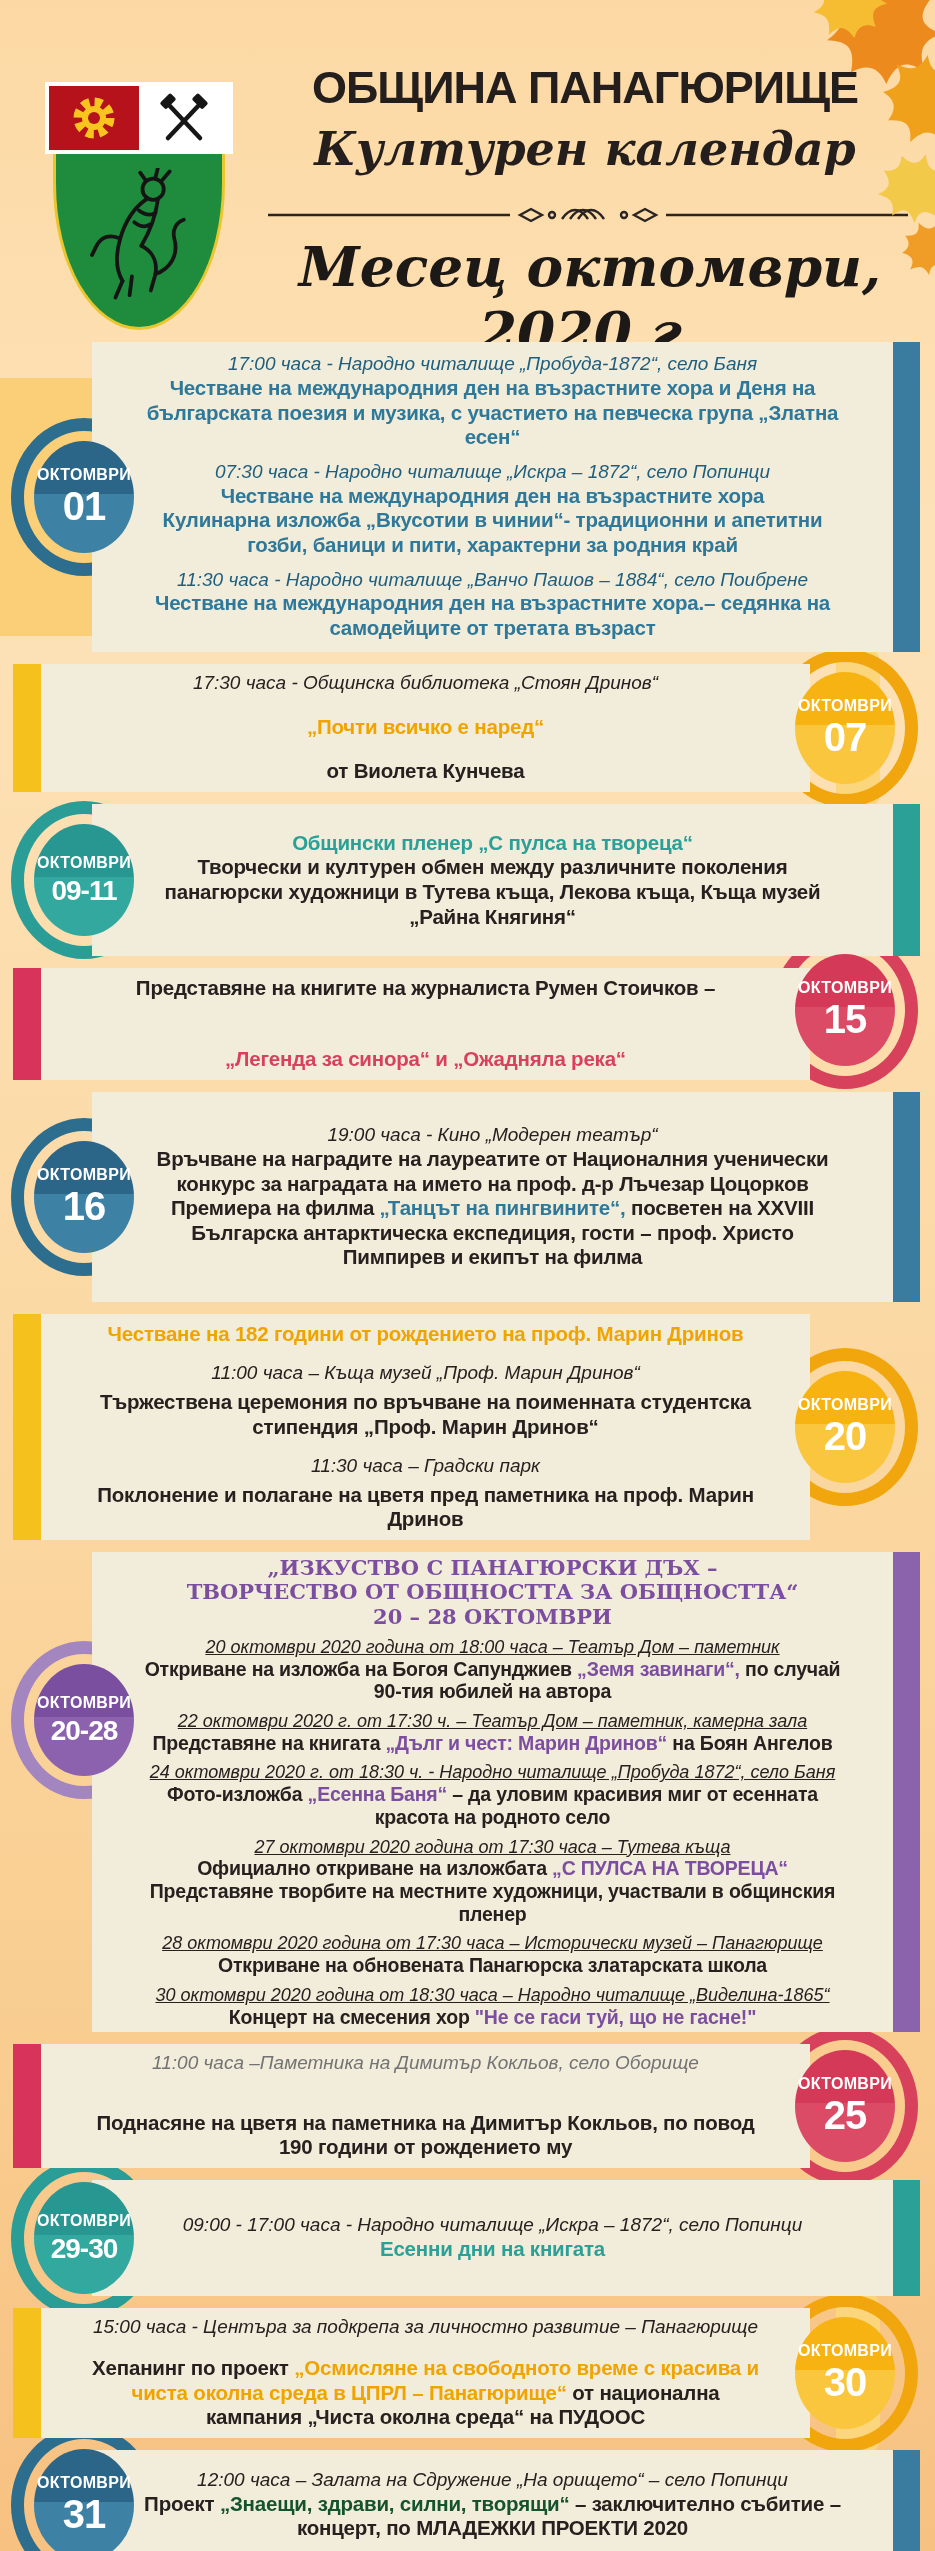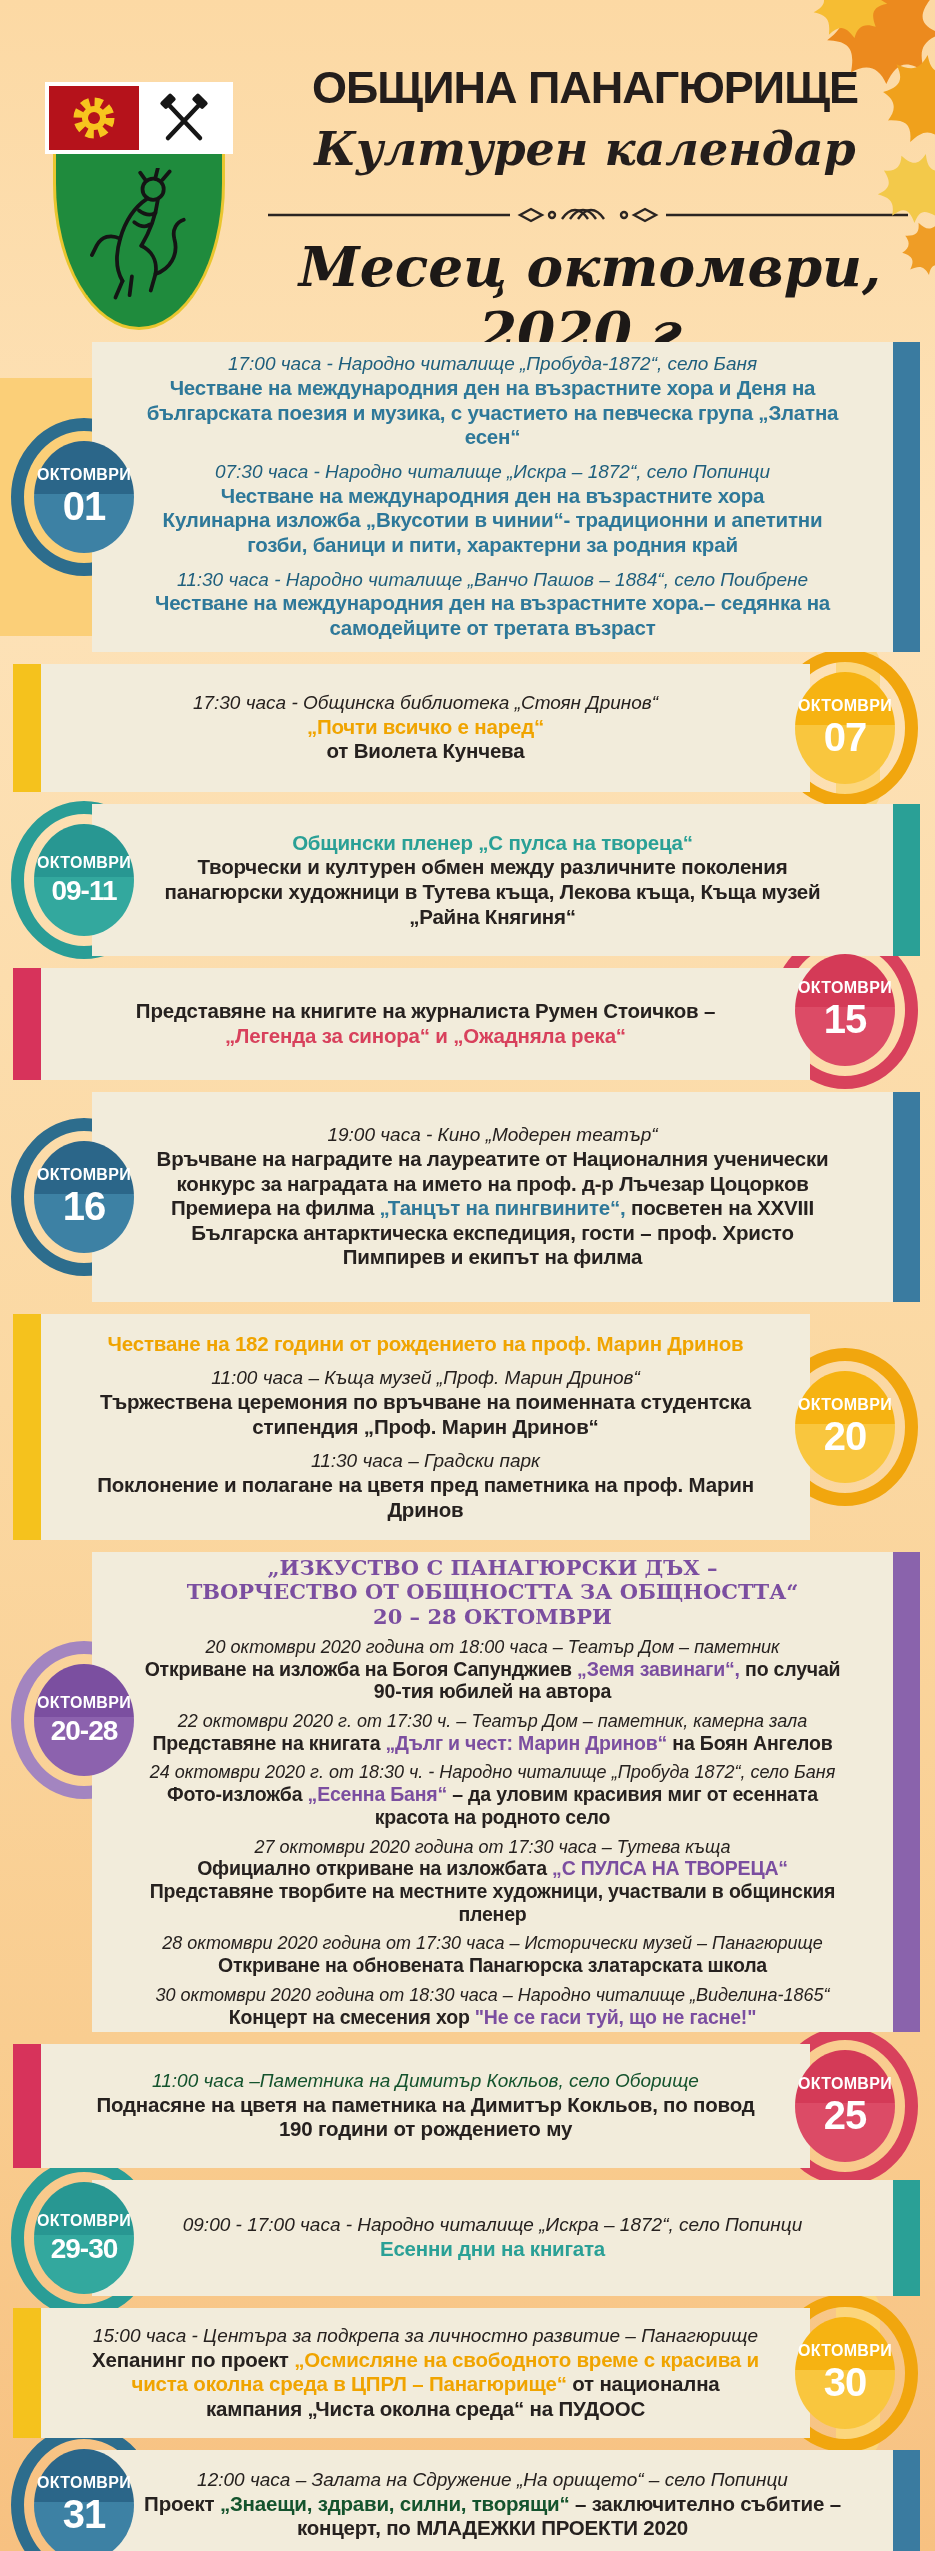--- a/index.html
+++ b/index.html
@@ -30,40 +30,40 @@
     font-family:"DejaVu Serif",serif;font-style:italic;font-weight:bold;
     font-size:55px;color:#1d1917;}
   .leaves{position:absolute;right:0;top:0;}
   
   .rows{position:absolute;left:0;top:330px;width:935px;}
   .row{position:relative;margin:12px 0;}
   .card{position:absolute;top:0;bottom:0;background:#f2ecdb;z-index:2;
     display:flex;flex-direction:column;justify-content:center;text-align:center;
     box-sizing:border-box;padding:8px 46px;}
   .card.L{left:92px;width:801px;}
-  .card.R{left:41px;width:769px;}
+  .card.R{left:41px;width:769px;justify-content:space-between;}
   .bar{position:absolute;top:0;bottom:0;z-index:2;}
   .strip{position:absolute;z-index:0;}
   .ring{position:absolute;width:146px;height:158px;border-radius:50%;
     border:13px solid transparent;box-sizing:border-box;z-index:1;}
   .badge{position:absolute;width:100px;height:112px;border-radius:50%;z-index:3;
     display:flex;flex-direction:column;align-items:center;justify-content:center;
     color:#fff;text-align:center;}
   .badge .m{font-size:16px;font-weight:bold;letter-spacing:.3px;line-height:1;}
   .badge .d{font-size:40px;font-weight:bold;line-height:1.02;margin-top:3px;letter-spacing:-1px;}
   .badge .d.small{font-size:28px;margin-top:6px;}
   .line{line-height:1.2;}
   .venue{font-style:italic;font-size:19px;font-weight:500;}
   .titleln{font-size:20.5px;font-weight:bold;letter-spacing:-0.2px;}
   .gap{margin-top:11px;}
   .hdr7{font-family:"DejaVu Serif",serif;font-weight:bold;font-size:21px;line-height:1.25;}
   .compact .venue{font-size:18px;}
   .compact .titleln{font-size:19.5px;}
   .compact .line{line-height:1.16;}
-  .compact .gap{margin-top:8px;}
+  .compact .gap{margin-top:8px;text-decoration:underline;}
 </style>
 </head>
 <body>
 
 <div class="header">
 
   <div class="crest">
     <div class="crest-squares">
       <div class="sq sq-red">
         <svg width="52" height="52" viewBox="-26 -26 52 52">
@@ -242,21 +242,21 @@
       </div>
       <div class="bar" style="background: rgb(138, 99, 172); left: 893px; width: 27px;"></div>
       <div class="badge" style="background: linear-gradient(rgb(123, 79, 160) 0px, rgb(123, 79, 160) 47%, rgb(140, 98, 174) 47%, rgb(140, 98, 174) 100%); left: 34px; top: 112px;">
         <div class="m">ОКТОМВРИ</div>
         <div class="d small">20-28</div>
       </div>
     </div>
     <div class="row" style="height: 124px;">
       <div class="ring" style="border-color: rgb(216, 65, 92); left: 772px; top: -17px;"></div>
       <div class="card R">
-        <div class="line venue" style="color: #14532d;">11:00 часа –Паметника на Димитър Кокльов, село Оборище</div>
+        <div class="line venue" style="color: #737373;">11:00 часа –Паметника на Димитър Кокльов, село Оборище</div>
         <div class="line titleln" style="color: rgb(38, 33, 31);">Поднасяне на цветя на паметника на Димитър Кокльов, по повод 190 години от рождението му</div>
       </div>
       <div class="bar" style="background: rgb(215, 51, 91); left: 13px; width: 28px;"></div>
       <div class="badge" style="background: linear-gradient(rgb(212, 58, 87) 0px, rgb(212, 58, 87) 47%, rgb(220, 75, 102) 47%, rgb(220, 75, 102) 100%); left: 795px; top: 6px;">
         <div class="m">ОКТОМВРИ</div>
         <div class="d">25</div>
       </div>
     </div>
     <div class="row" style="height: 116px;">
       <div class="ring" style="border-color: rgb(42, 157, 150); left: 11px; top: -21px;"></div>

